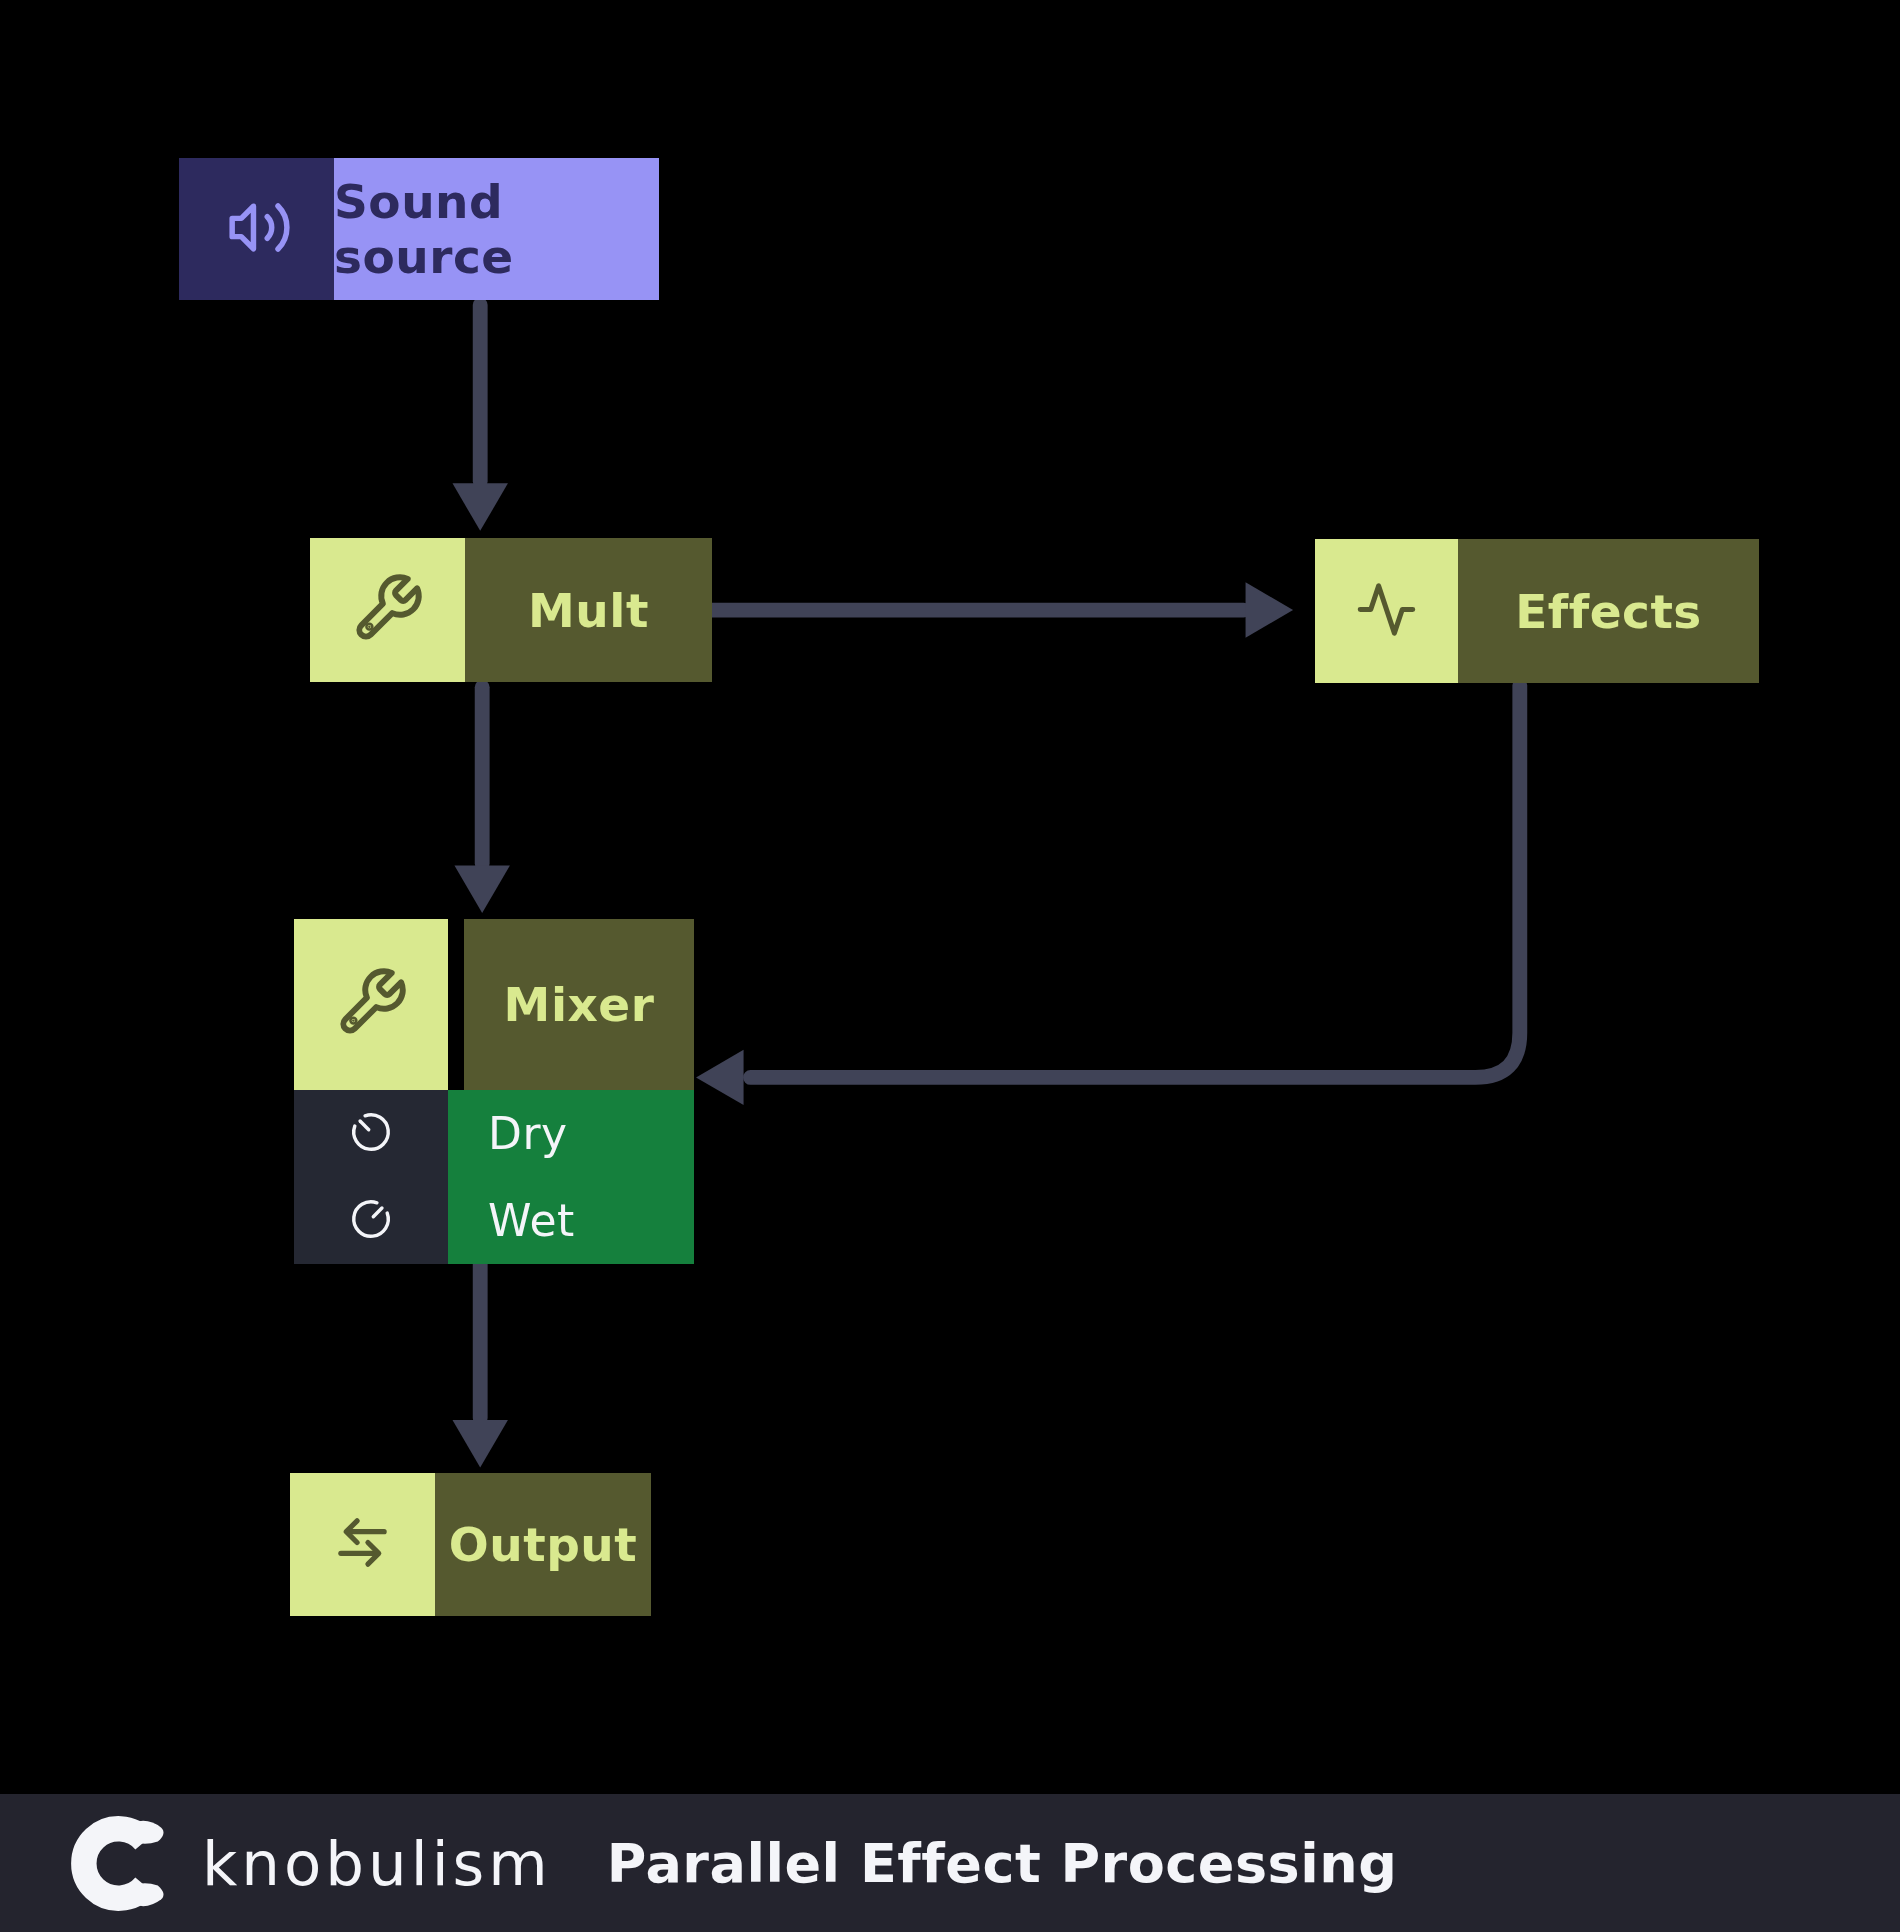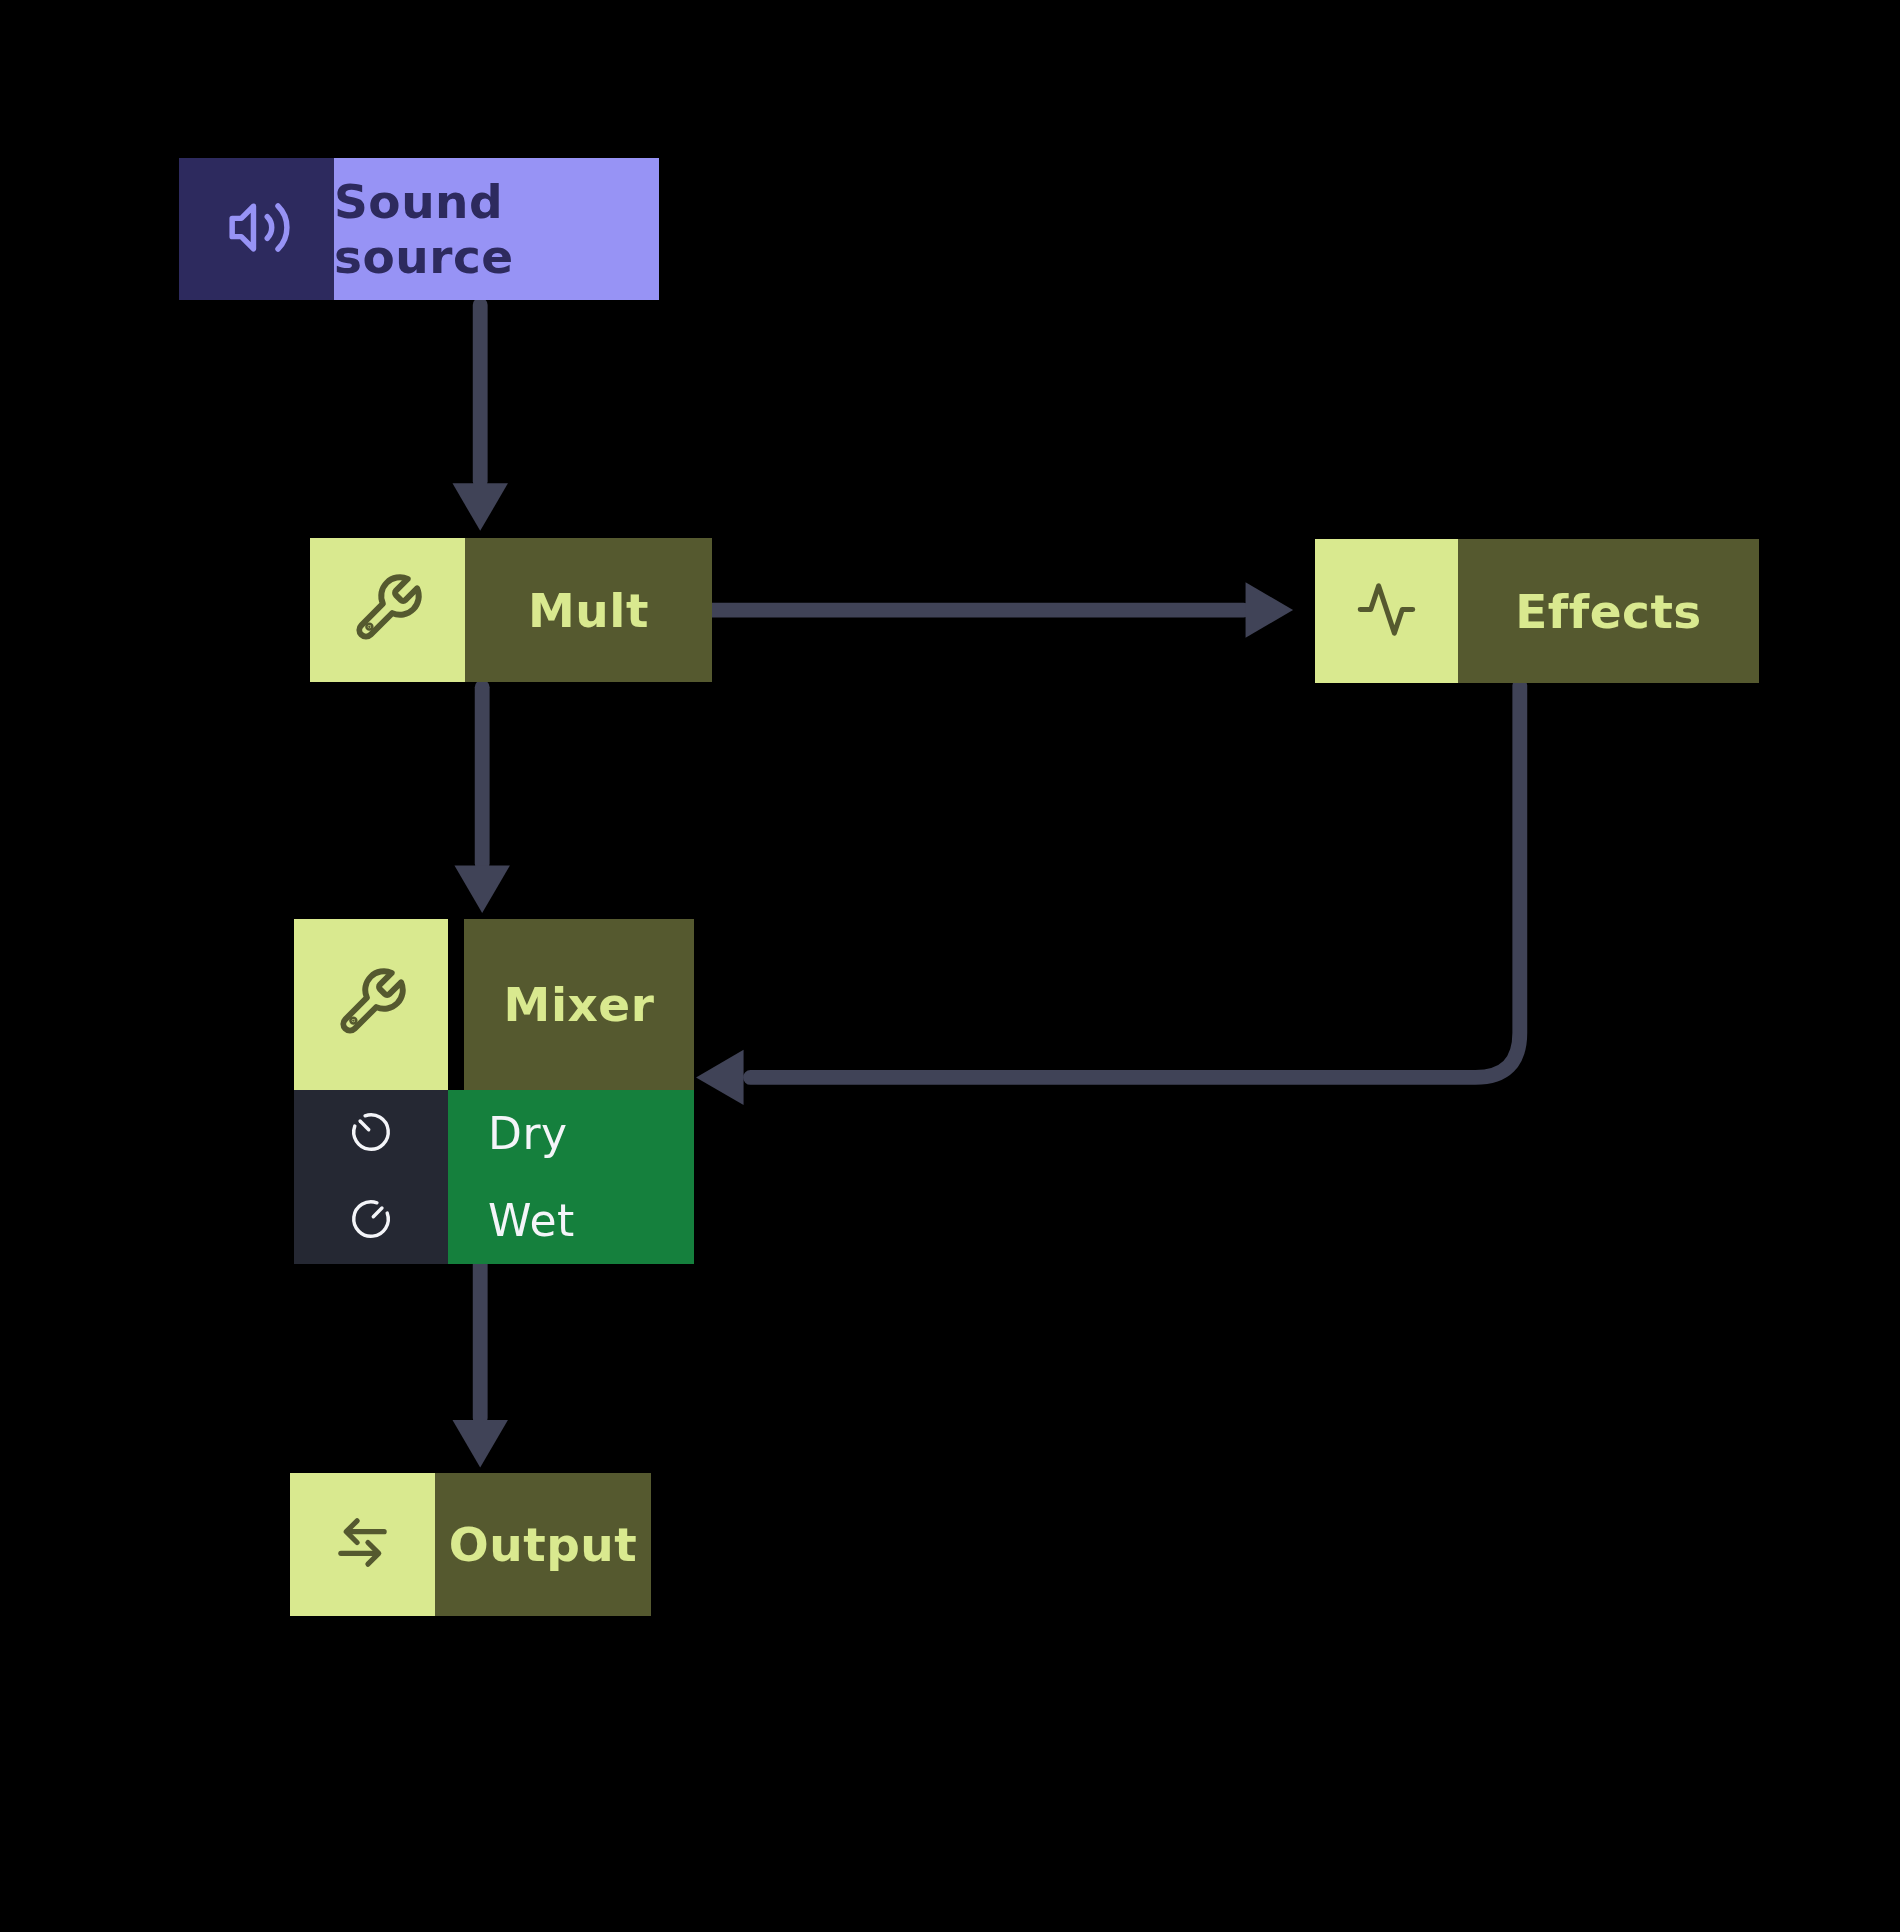--- a/index.html
+++ b/index.html
@@ -166,15 +166,26 @@
           <path d="M4 16h13"></path>
             <path d="m14 12 4 4-4 4"></path>
         </svg>
       </span>
     </div>
     <div class="label-cell">
       <span>Output</span>
     </div>
   </div>
 
+  <div class="footer">
+    <span class="logo">
+      <svg width="111" height="111" viewBox="0 0 48 48">
+        <path d="M35.5 14.36 A15 15 0 1 0 35.5 33.64" fill="none" stroke="#f4f5f9" stroke-width="11" stroke-linecap="butt"></path>
+        <path d="M29 7 Q36 3.5 42.5 8.5 Q45 11 41 14.5 Q35 16.5 30.5 14.5 Z" fill="#f4f5f9"></path>
+        <path d="M30.5 33.5 Q35 31.5 41 33.5 Q45 37 42.5 39.5 Q36 44.5 29 41 Z" fill="#f4f5f9"></path>
+      </svg>
+    </span>
+    <span class="brand">knobulism</span>
+    <span class="bar-title">Parallel Effect Processing</span>
+  </div>
 
 </div>
 
 
 </body></html>

